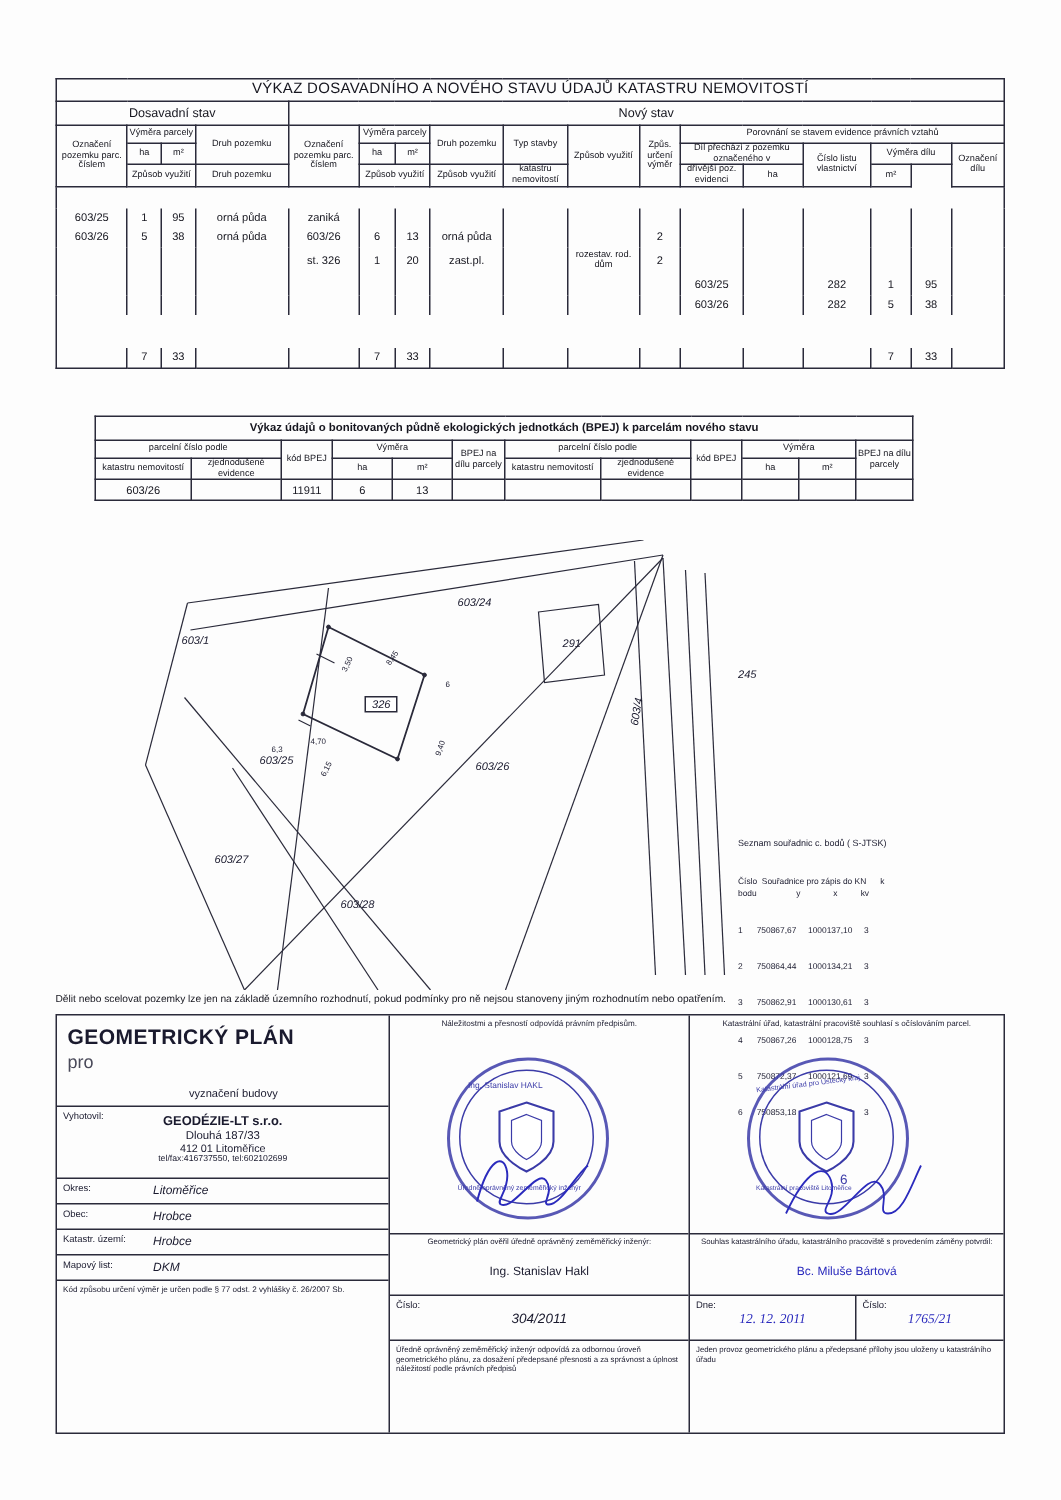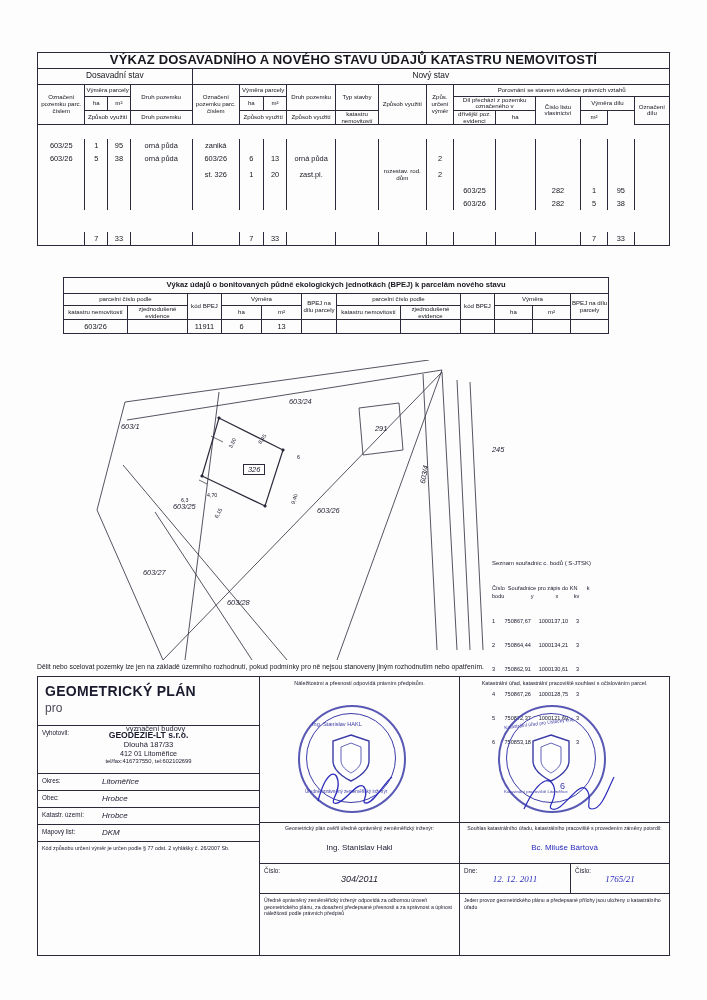--- a/index.html
+++ b/index.html
@@ -42,22 +42,22 @@
   
   #top-table-wrap {
     position: absolute;
     left: 37px;
     top: 52px;
     width: 633px;
   }
   #top-table { width: 633px; }
   #top-table td { height: 11px; }
   .hdr-main {
-    font-size: 13px;
-    font-weight: bold;
+    font-size: 10px;
+    font-weight: normal;
     letter-spacing: .2px;
     height: 14px !important;
   }
   .hdr-sub {
     font-size: 8.4px;
     height: 15px !important;
   }
   .cap { font-size: 6.1px; line-height: 1.1; }
   .data-row td { height: 13px !important; font-size: 7.4px; }
   .tall { height: 19px !important; }
@@ -508,21 +508,21 @@
         <path d="M162,120 L170,124" stroke-width="0.7"></path>
       </g>
       <g stroke="#2a2a3a" fill="#2a2a3a" stroke-width="0.6">
         <circle cx="182" cy="58" r="1.3"></circle>
         <circle cx="246" cy="90" r="1.3"></circle>
         <circle cx="228" cy="146" r="1.3"></circle>
         <circle cx="165" cy="116" r="1.3"></circle>
       </g>
     </svg>
 
-    <div class="parcel-label" style="left:252px;top:37px">603/24</div>
+    <div class="parcel-label" style="left:268px;top:37px">603/24</div>
     <div class="parcel-label" style="left:84px;top:62px">603/1</div>
     <div class="parcel-label" style="left:338px;top:64px">291</div>
     <div class="parcel-label" style="left:455px;top:85px">245</div>
     <div class="parcel-label" style="left:378px;top:110px;transform:rotate(-80deg)">603/4</div>
     <div class="parcel-label" style="left:280px;top:146px">603/26</div>
     <div class="parcel-label" style="left:136px;top:142px">603/25</div>
     <div class="parcel-label" style="left:106px;top:208px">603/27</div>
     <div class="parcel-label" style="left:190px;top:238px">603/28</div>
     <div class="parcel-label" style="left:206px;top:104px;border:1px solid #2a2a3a;padding:0 4px;background:#fff">326</div>
 
@@ -549,21 +549,21 @@
 
   <div id="note-line">Dělit nebo scelovat pozemky lze jen na základě územního rozhodnutí, pokud podmínky pro ně nejsou stanoveny jiným rozhodnutím nebo opatřením.</div>
 
   <div id="bottom">
 
     <div id="col-left">
       <div class="gp-title">GEOMETRICKÝ PLÁN</div>
       <div class="gp-pro">pro</div>
       <div class="gp-purpose">vyznačení budovy</div>
 
-      <div class="rowline" style="margin-top:10px;height:48px">
+      <div class="rowline" style="margin-top:22px;height:48px">
         <span class="lbl">Vyhotovil:</span>
         <div style="text-align:center;padding-top:4px">
           <div style="font-size:8.6px;font-weight:bold">GEODÉZIE-LT s.r.o.</div>
           <div style="font-size:7.6px">Dlouhá 187/33</div>
           <div style="font-size:7.2px">412 01 Litoměřice</div>
           <div style="font-size:5.8px">tel/fax:416737550, tel:602102699</div>
         </div>
       </div>
 
       <div class="rowline" style="height:17px">

